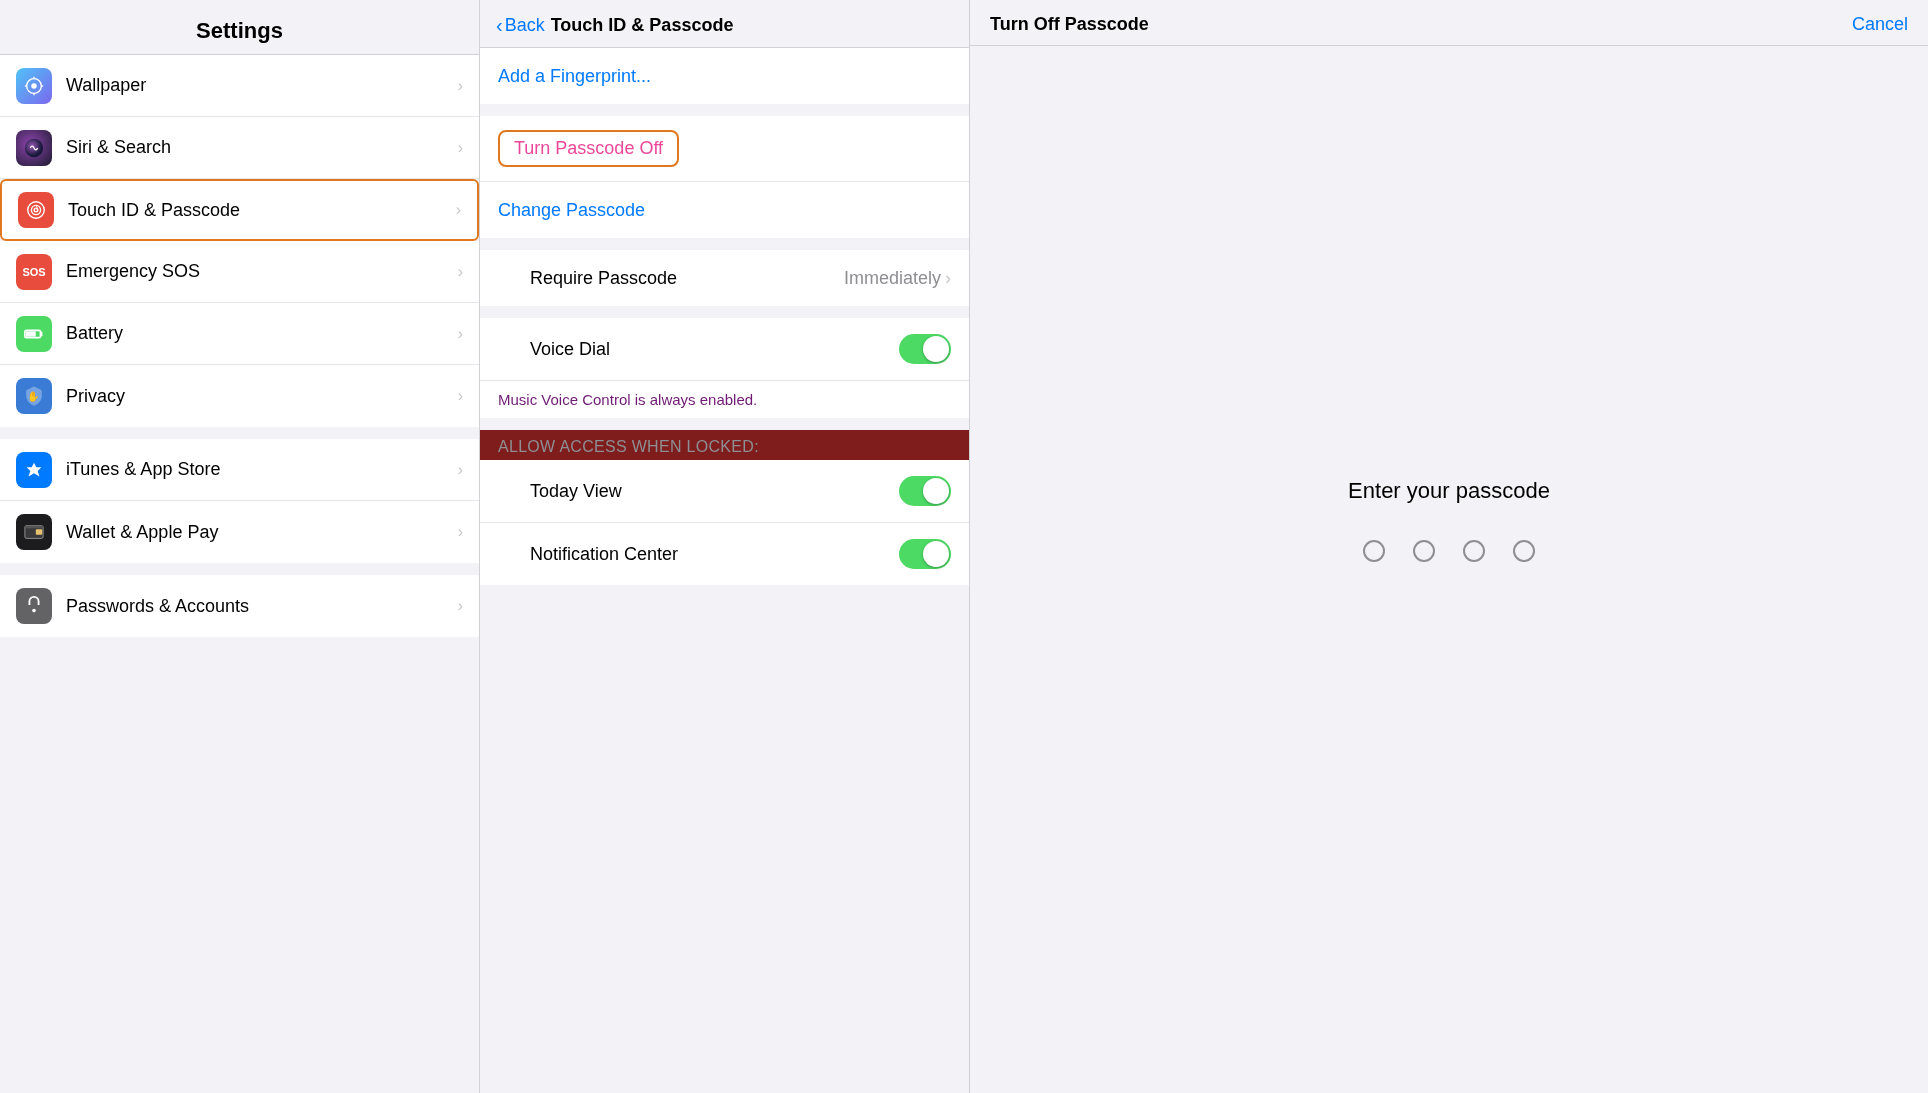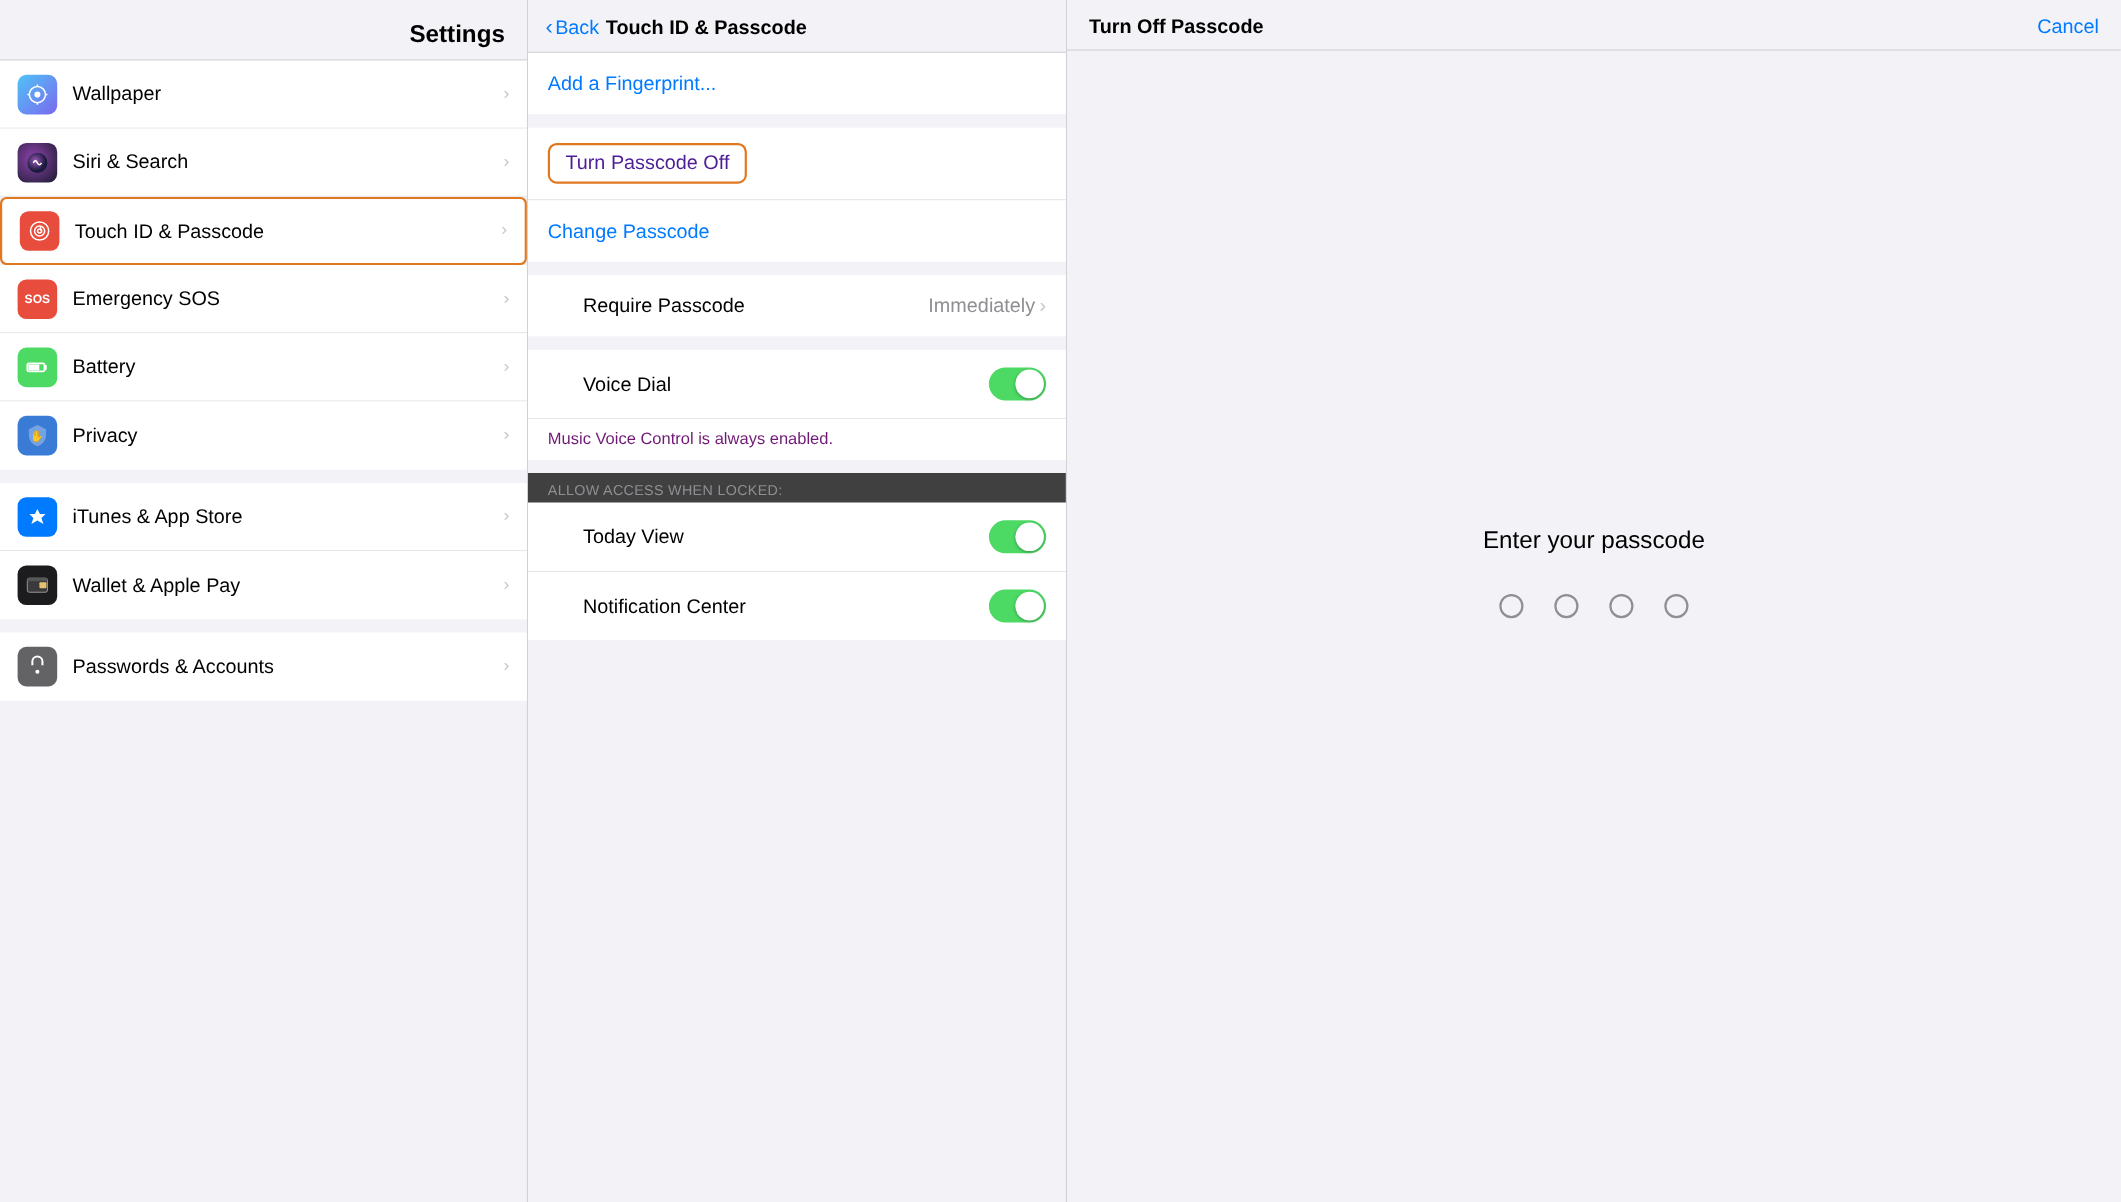--- a/index.html
+++ b/index.html
@@ -18,21 +18,21 @@
       background: #f2f2f7;
       border-right: 1px solid #d1d1d6;
       display: flex;
       flex-direction: column;
       flex-shrink: 0;
     }
     .settings-header {
       background: #f2f2f7;
       padding: 18px 20px 10px 20px;
       border-bottom: 1px solid #d1d1d6;
-      text-align: right;
+      text-align: center;
     }
     .settings-header h1 {
       font-size: 22px;
       font-weight: 700;
       color: #000;
     }
     .settings-list {
       flex: 1;
       overflow-y: auto;
     }
@@ -173,26 +173,26 @@
       margin-left: 32px;
     }
     .detail-item-value {
       font-size: 18px;
       color: #8e8e93;
       display: flex;
       align-items: center;
       gap: 4px;
     }
     .detail-section-label {
-      font-size: 13px;
+      font-size: 16px;
       color: #8e8e93;
       padding: 8px 18px 4px 18px;
       letter-spacing: 0.3px;
       text-transform: uppercase;
-      background: #404040;
+      background: #7f1d1d;
     }
     .detail-note {
       font-size: 15px;
       color: #701a75;
       padding: 10px 18px;
       background: #fff;
     }
     .toggle {
       width: 52px;
       height: 30px;
@@ -409,21 +409,21 @@
     <div class="detail-section">
       <div class="detail-item">
         <span class="detail-item-label highlighted">Add a Fingerprint...</span>
       </div>
     </div>
 
     <div class="detail-gap"></div>
 
     <div class="detail-section">
       <div class="detail-item" style="padding: 14px 18px;">
-        <span style="border: 2.5px solid #e07820; border-radius: 8px; padding: 6px 14px; color:#4c1d95; font-size:18px; display:inline-block;">Turn Passcode Off</span>
+        <span style="border: 2.5px solid #e07820; border-radius: 8px; padding: 6px 14px; color:#ec4899; font-size:18px; display:inline-block;">Turn Passcode Off</span>
       </div>
       <div class="detail-item">
         <span class="detail-item-label highlighted">Change Passcode</span>
       </div>
     </div>
 
     <div class="detail-gap"></div>
 
     <div class="detail-section">
       <div class="detail-item">

